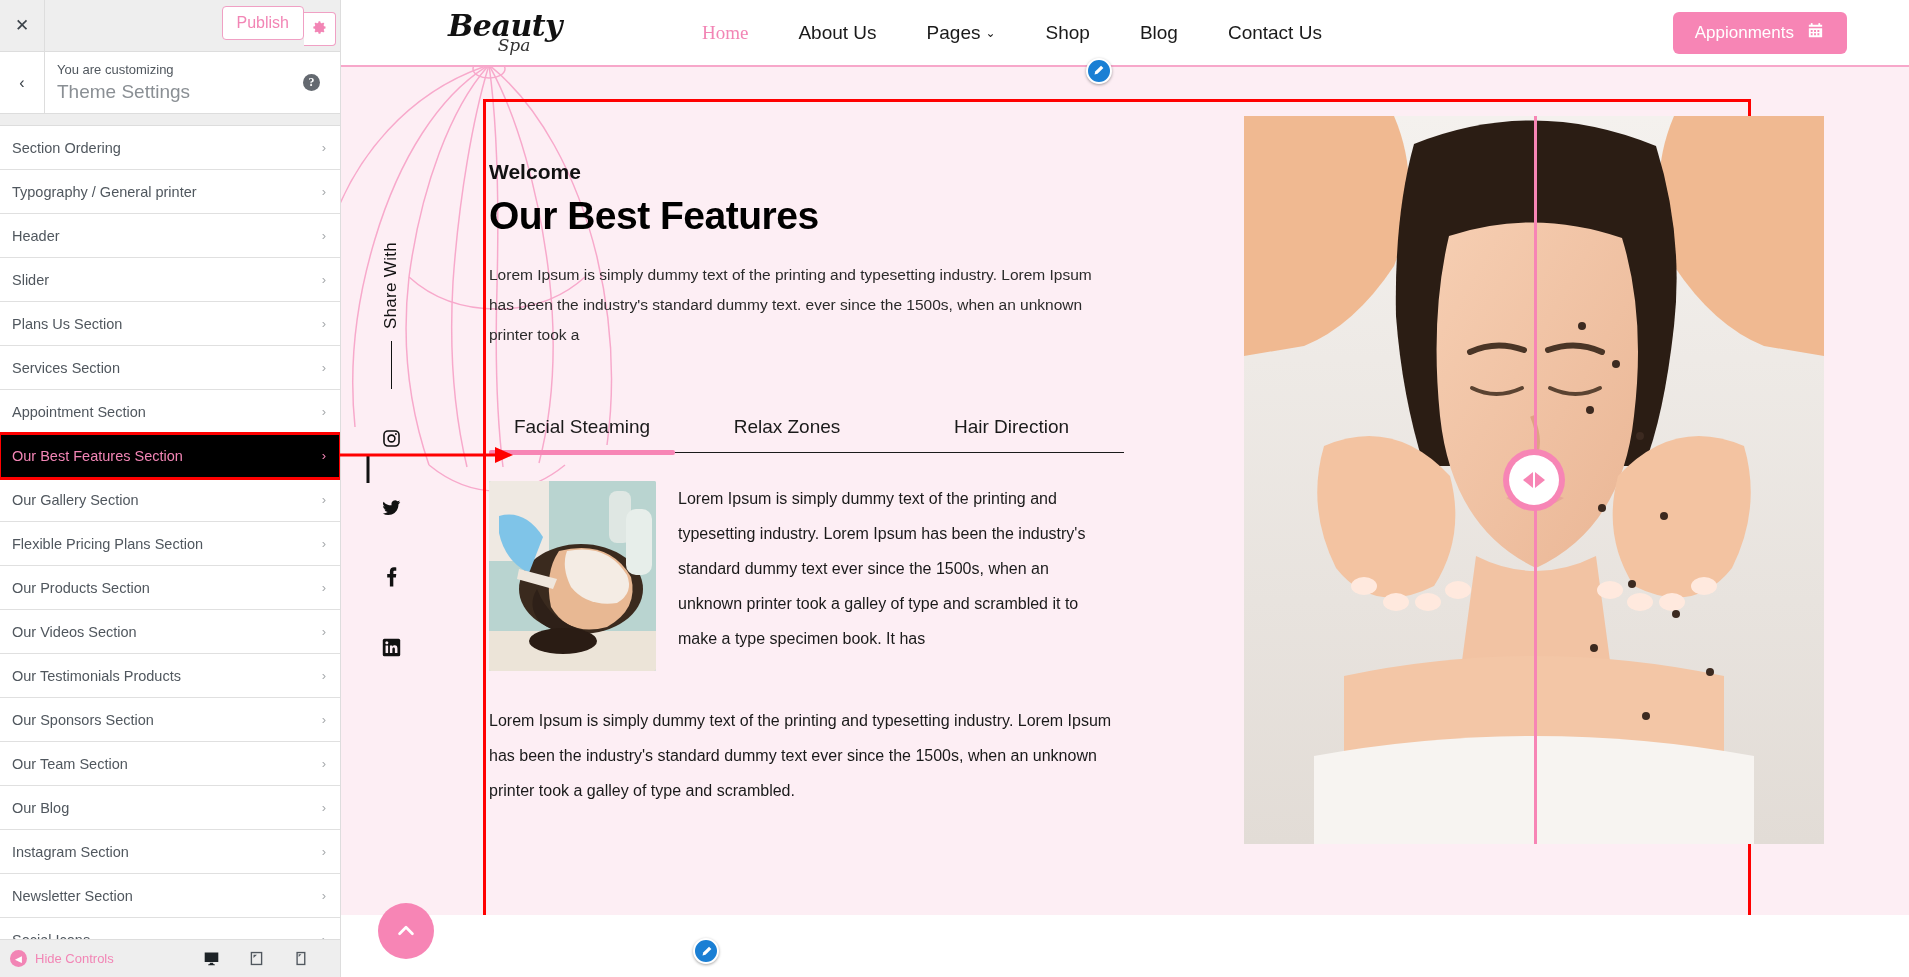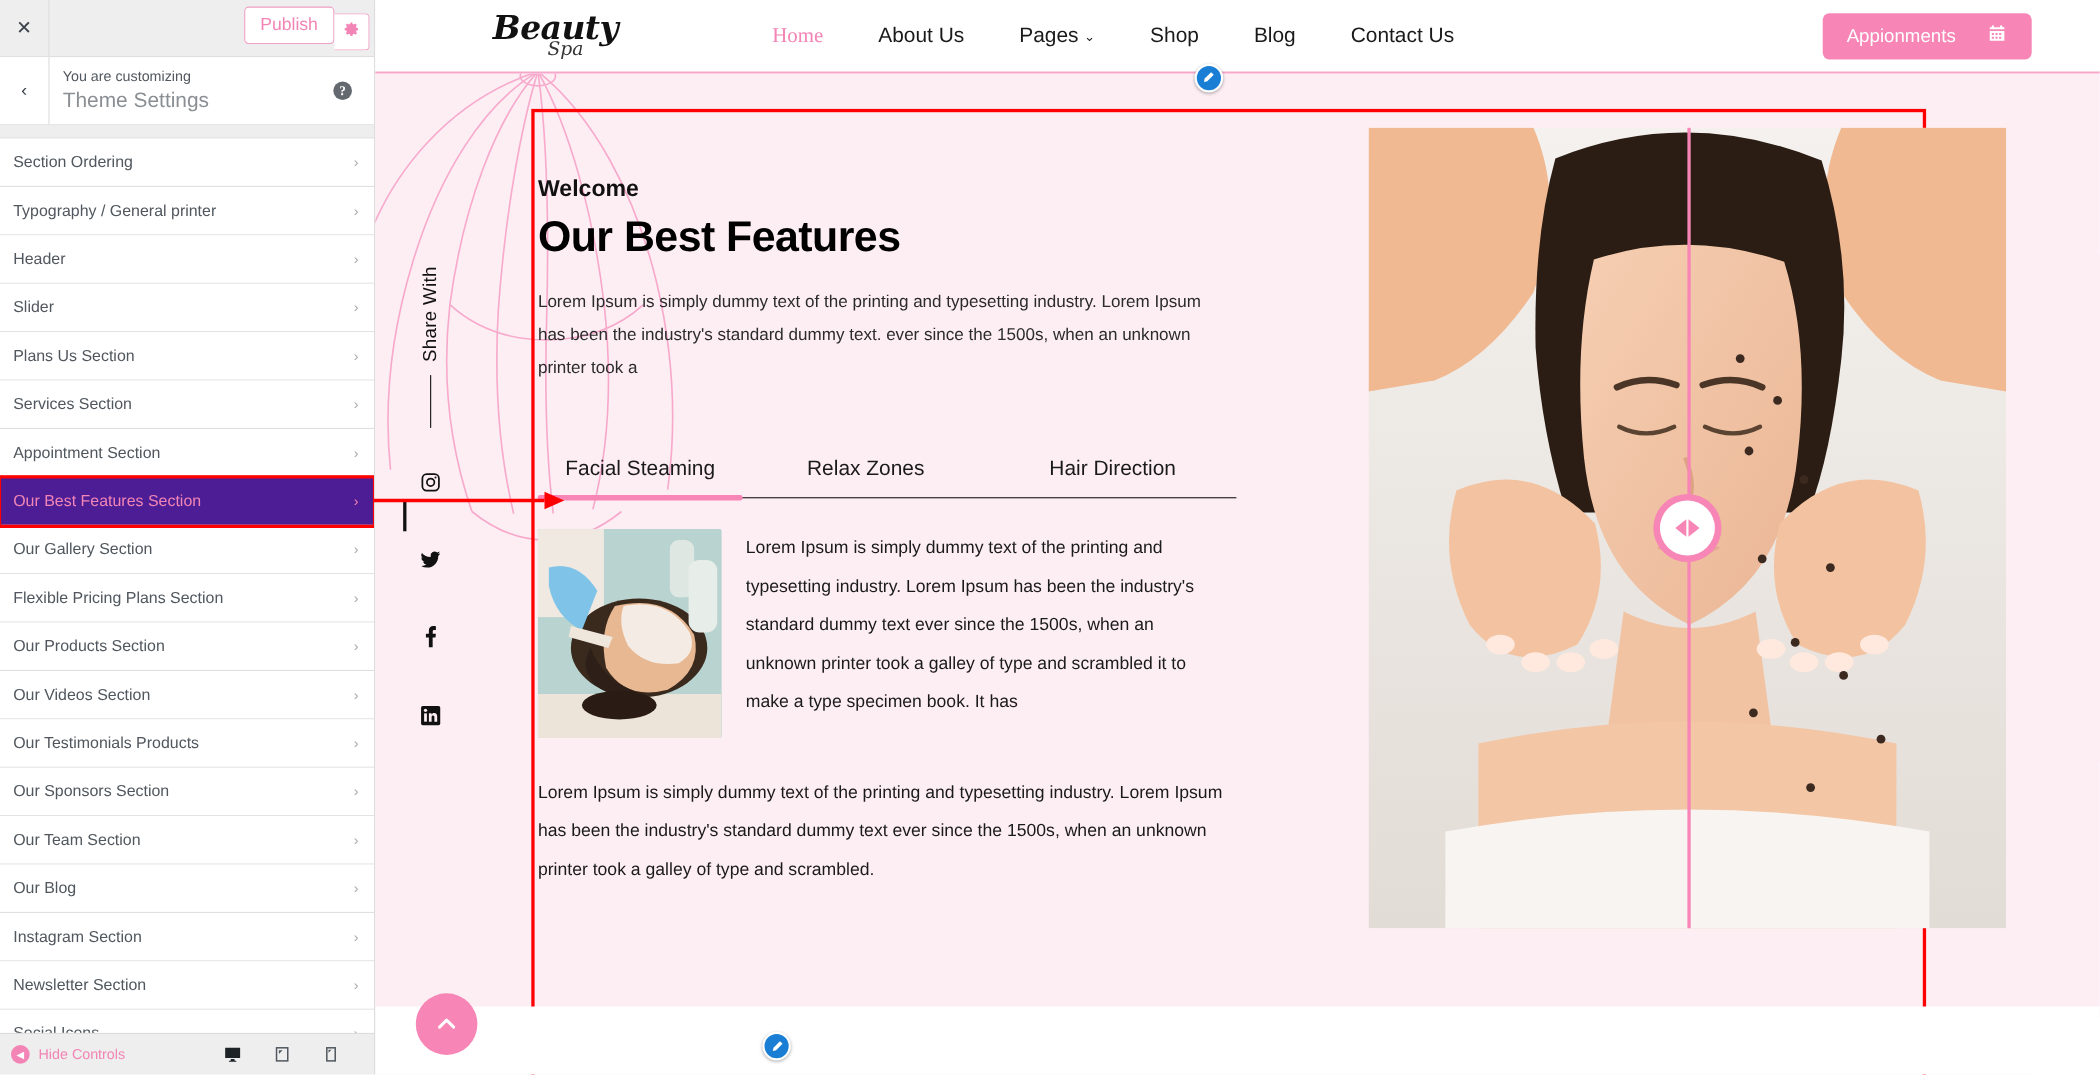--- a/index.html
+++ b/index.html
@@ -78,21 +78,21 @@
   .cz-list { flex: 1; overflow: hidden; background: #fff; }
   .cz-item {
     height: 44px; display: flex; align-items: center;
     padding: 0 12px 0 12px;
     border-bottom: 1px solid #e0e0e0;
     font-size: 14.5px; color: #50575e; cursor: pointer;
     position: relative; background: #fff;
   }
   .cz-item .lbl { flex: 1; }
   .cz-item .chev { color: #a7aaad; font-size: 13px; padding-right: 2px; }
-  .cz-item.active { color: #f285b5; background: #4c1d95; }
+  .cz-item.active { color: #f285b5; background: #000000; }
   .cz-item.active .chev { color: #f285b5; }
   .cz-item.highlight {
     outline: 3px solid #ff0000;
     outline-offset: -1px;
     z-index: 5;
   }
 
   .cz-footer {
     height: 38px; background: #eee; border-top: 1px solid #ddd;
     display: flex; align-items: center; padding: 0 10px;
@@ -156,21 +156,21 @@
     display: flex; align-items: center; justify-content: center;
     color: #fff; cursor: pointer; z-index: 20;
   }
   #pin-pages { left: 384px; top: 36px; }
   .appt-btn {
     margin-left: auto; margin-right: 62px;
     background: #f785b5; color: #fff;
     border: none; border-radius: 6px;
     height: 42px; padding: 0 22px;
     font-size: 17px; cursor: pointer;
-    display: flex; align-items: center; gap: 28px;
+    display: flex; align-items: center; gap: 12px;
     font-family: "Liberation Sans", sans-serif;
   }
 
   .site-body {
     position: relative;
     height: 910px;
     background: #fdeef4;
     overflow: hidden;
   }
   .flower {

